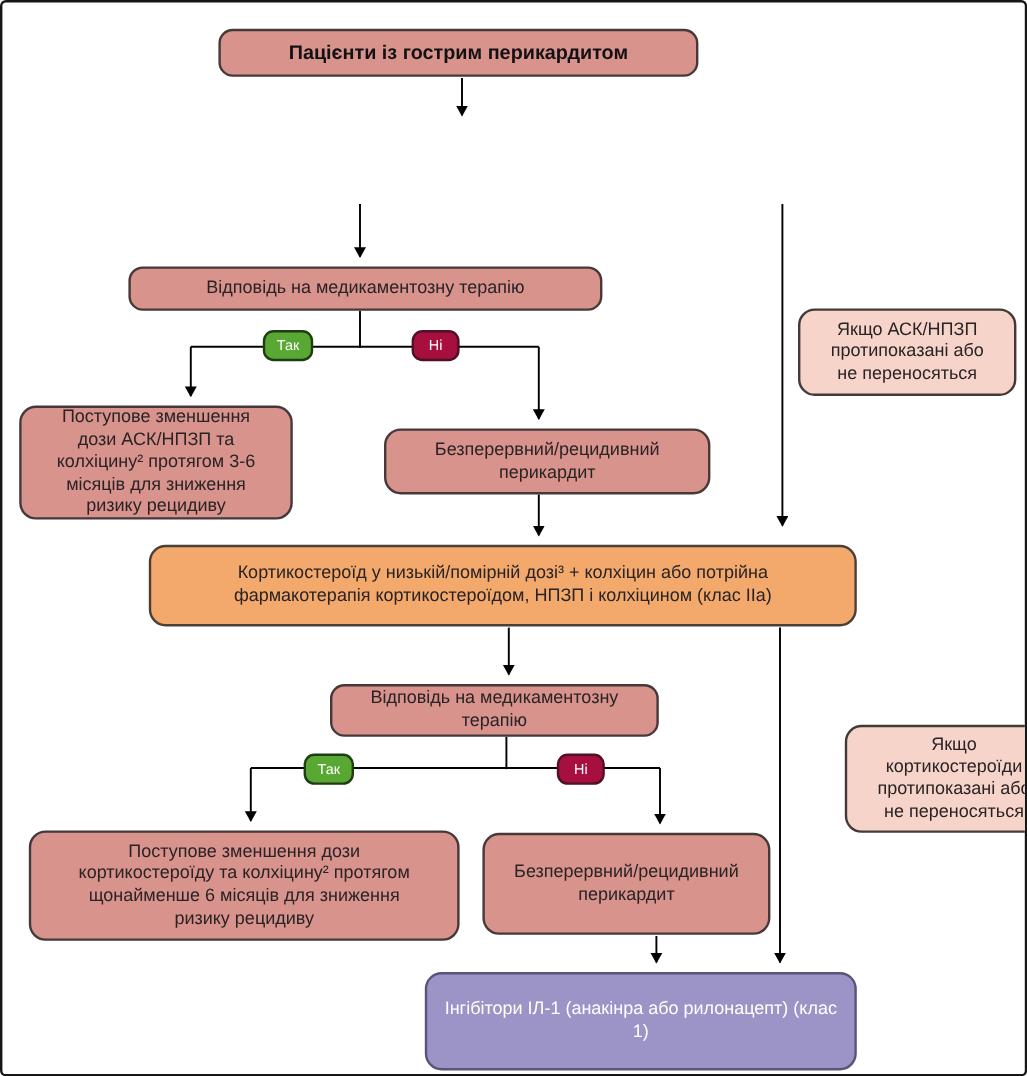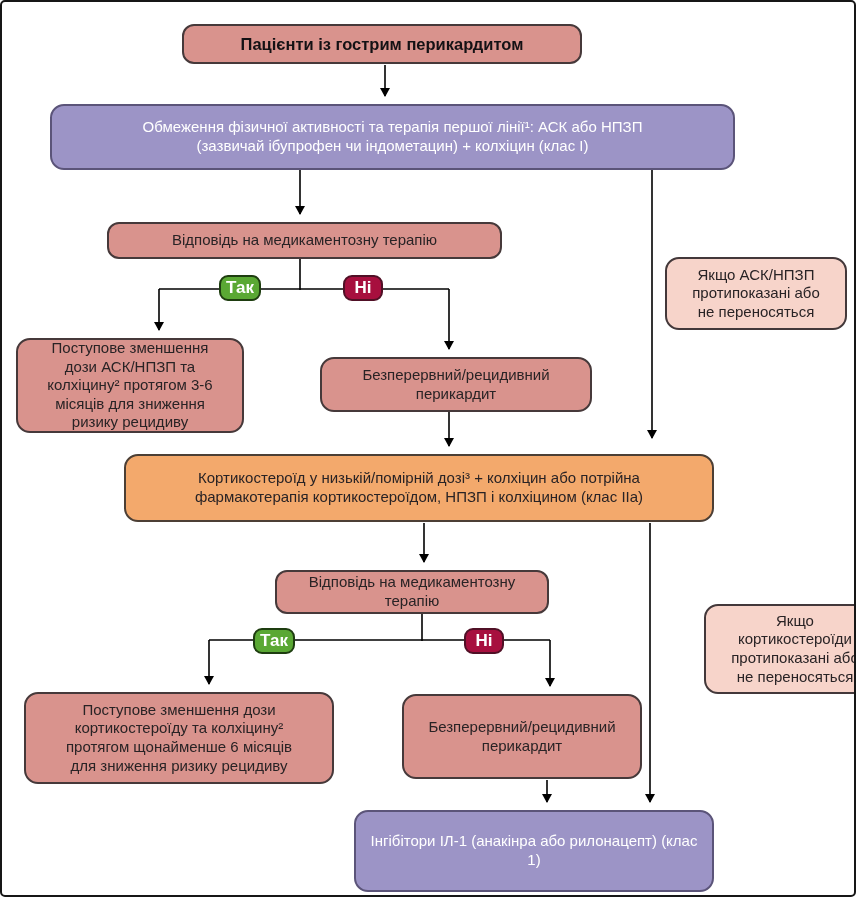--- a/index.html
+++ b/index.html
@@ -38,22 +38,22 @@
   .lavender   { background: var(--lavender-fill);  border-color: var(--lavender-border);  border-radius: 14px; color: var(--lavender-text); }
   .orange     { background: var(--orange-fill);    border-color: var(--orange-border);    border-radius: 14px; }
   .lightpink  { background: var(--lightpink-fill); border-color: var(--lightpink-border); border-radius: 14px; }
   .title-box  { font-weight: bold; font-size: 16.5px; color: #141114; border-radius: 12px; }
   .badge {
     position: absolute;
     box-sizing: border-box;
     display: flex;
     align-items: center;
     justify-content: center;
-    font-weight: bold;
-    font-size: 17px;
+    font-weight: normal;
+    font-size: 12px;
     color: var(--badge-text, #fff);
     border: 2px solid;
     border-radius: 9px;
     z-index: 2;
   }
   .badge-yes { background: var(--green-fill);   border-color: var(--green-border); }
   .badge-no  { background: var(--crimson-fill); border-color: var(--crimson-border); }
 </style>
 </head>
 <body>
@@ -78,21 +78,20 @@
     <line x1="420" y1="612" x2="420" y2="639"></line>
     <line x1="207" y1="638" x2="548" y2="638"></line>
     <line class="arrow" x1="207" y1="638" x2="207" y2="682"></line>
     <line class="arrow" x1="548" y1="638" x2="548" y2="684"></line>
     <line class="arrow" x1="545" y1="778" x2="545" y2="800"></line>
     <line class="arrow" x1="648" y1="521" x2="648" y2="800"></line>
   </svg>
 
   <div class="box salmon title-box" style="left:180px; top:22px; width:400px; height:40px;">Пацієнти із гострим перикардитом</div>
 
-  <div class="box lavender" style="left:48px; top:102px; width:685px; height:66px; padding:0 58px;">Обмеження фізичної активності та терапія першої лінії¹: АСК або НПЗП (зазвичай ібупрофен чи індометацин) + колхіцин (клас I)</div>
 
   <div class="box salmon" style="left:105px; top:220px; width:395px; height:37px; border-radius:12px;">Відповідь на медикаментозну терапію</div>
 
   <div class="badge badge-yes" style="left:217px; top:273px; width:42px; height:26px;">Так</div>
 
   <div class="badge badge-no" style="left:341px; top:273px; width:40px; height:26px;">Ні</div>
 
   <div class="box salmon" style="left:14px; top:336px; width:228px; height:95px; padding:0 26px;">Поступове зменшення дози АСК/НПЗП та колхіцину² протягом 3-6 місяців для зниження ризику рецидиву</div>
 
   <div class="box salmon" style="left:318px; top:355px; width:272px; height:55px; padding:0 12px;">Безперервний/рецидивний перикардит</div>
@@ -100,21 +99,21 @@
   <div class="box lightpink" style="left:663px; top:255px; width:182px; height:73px; padding:13px 18px;">Якщо АСК/НПЗП протипоказані або не переносяться</div>
 
   <div class="box orange" style="left:122px; top:452px; width:590px; height:68px; padding:0 24px;">Кортикостероїд у низькій/помірній дозі³ + колхіцин або потрійна фармакотерапія кортикостероїдом, НПЗП і колхіцином (клас IIa)</div>
 
   <div class="box salmon" style="left:273px; top:568px; width:274px; height:44px; border-radius:12px; padding:0 10px;">Відповідь на медикаментозну терапію</div>
 
   <div class="badge badge-yes" style="left:251px; top:626px; width:42px; height:26px;">Так</div>
 
   <div class="badge badge-no" style="left:462px; top:626px; width:40px; height:26px;">Ні</div>
 
-  <div class="box salmon" style="left:22px; top:690px; width:310px; height:92px; padding:0 28px;">Поступове зменшення дози кортикостероїду та колхіцину² протягом щонайменше 6 місяців для зниження ризику рецидиву</div>
+  <div class="box salmon" style="left:22px; top:690px; width:359px; height:92px; padding:0 28px;">Поступове зменшення дози кортикостероїду та колхіцину² протягом щонайменше 6 місяців для зниження ризику рецидиву</div>
 
   <div class="box salmon" style="left:400px; top:692px; width:240px; height:85px; padding:0 12px;">Безперервний/рецидивний перикардит</div>
 
   <div class="box lightpink" style="left:702px; top:602px; width:182px; height:90px; padding:0 18px;">Якщо кортикостероїди протипоказані або не переносяться</div>
 
   <div class="box lavender" style="left:352px; top:808px; width:360px; height:82px; padding:0 10px;">Інгібітори ІЛ-1 (анакінра або рилонацепт) (клас 1)</div>
 
 </div>
 
 </body></html>

